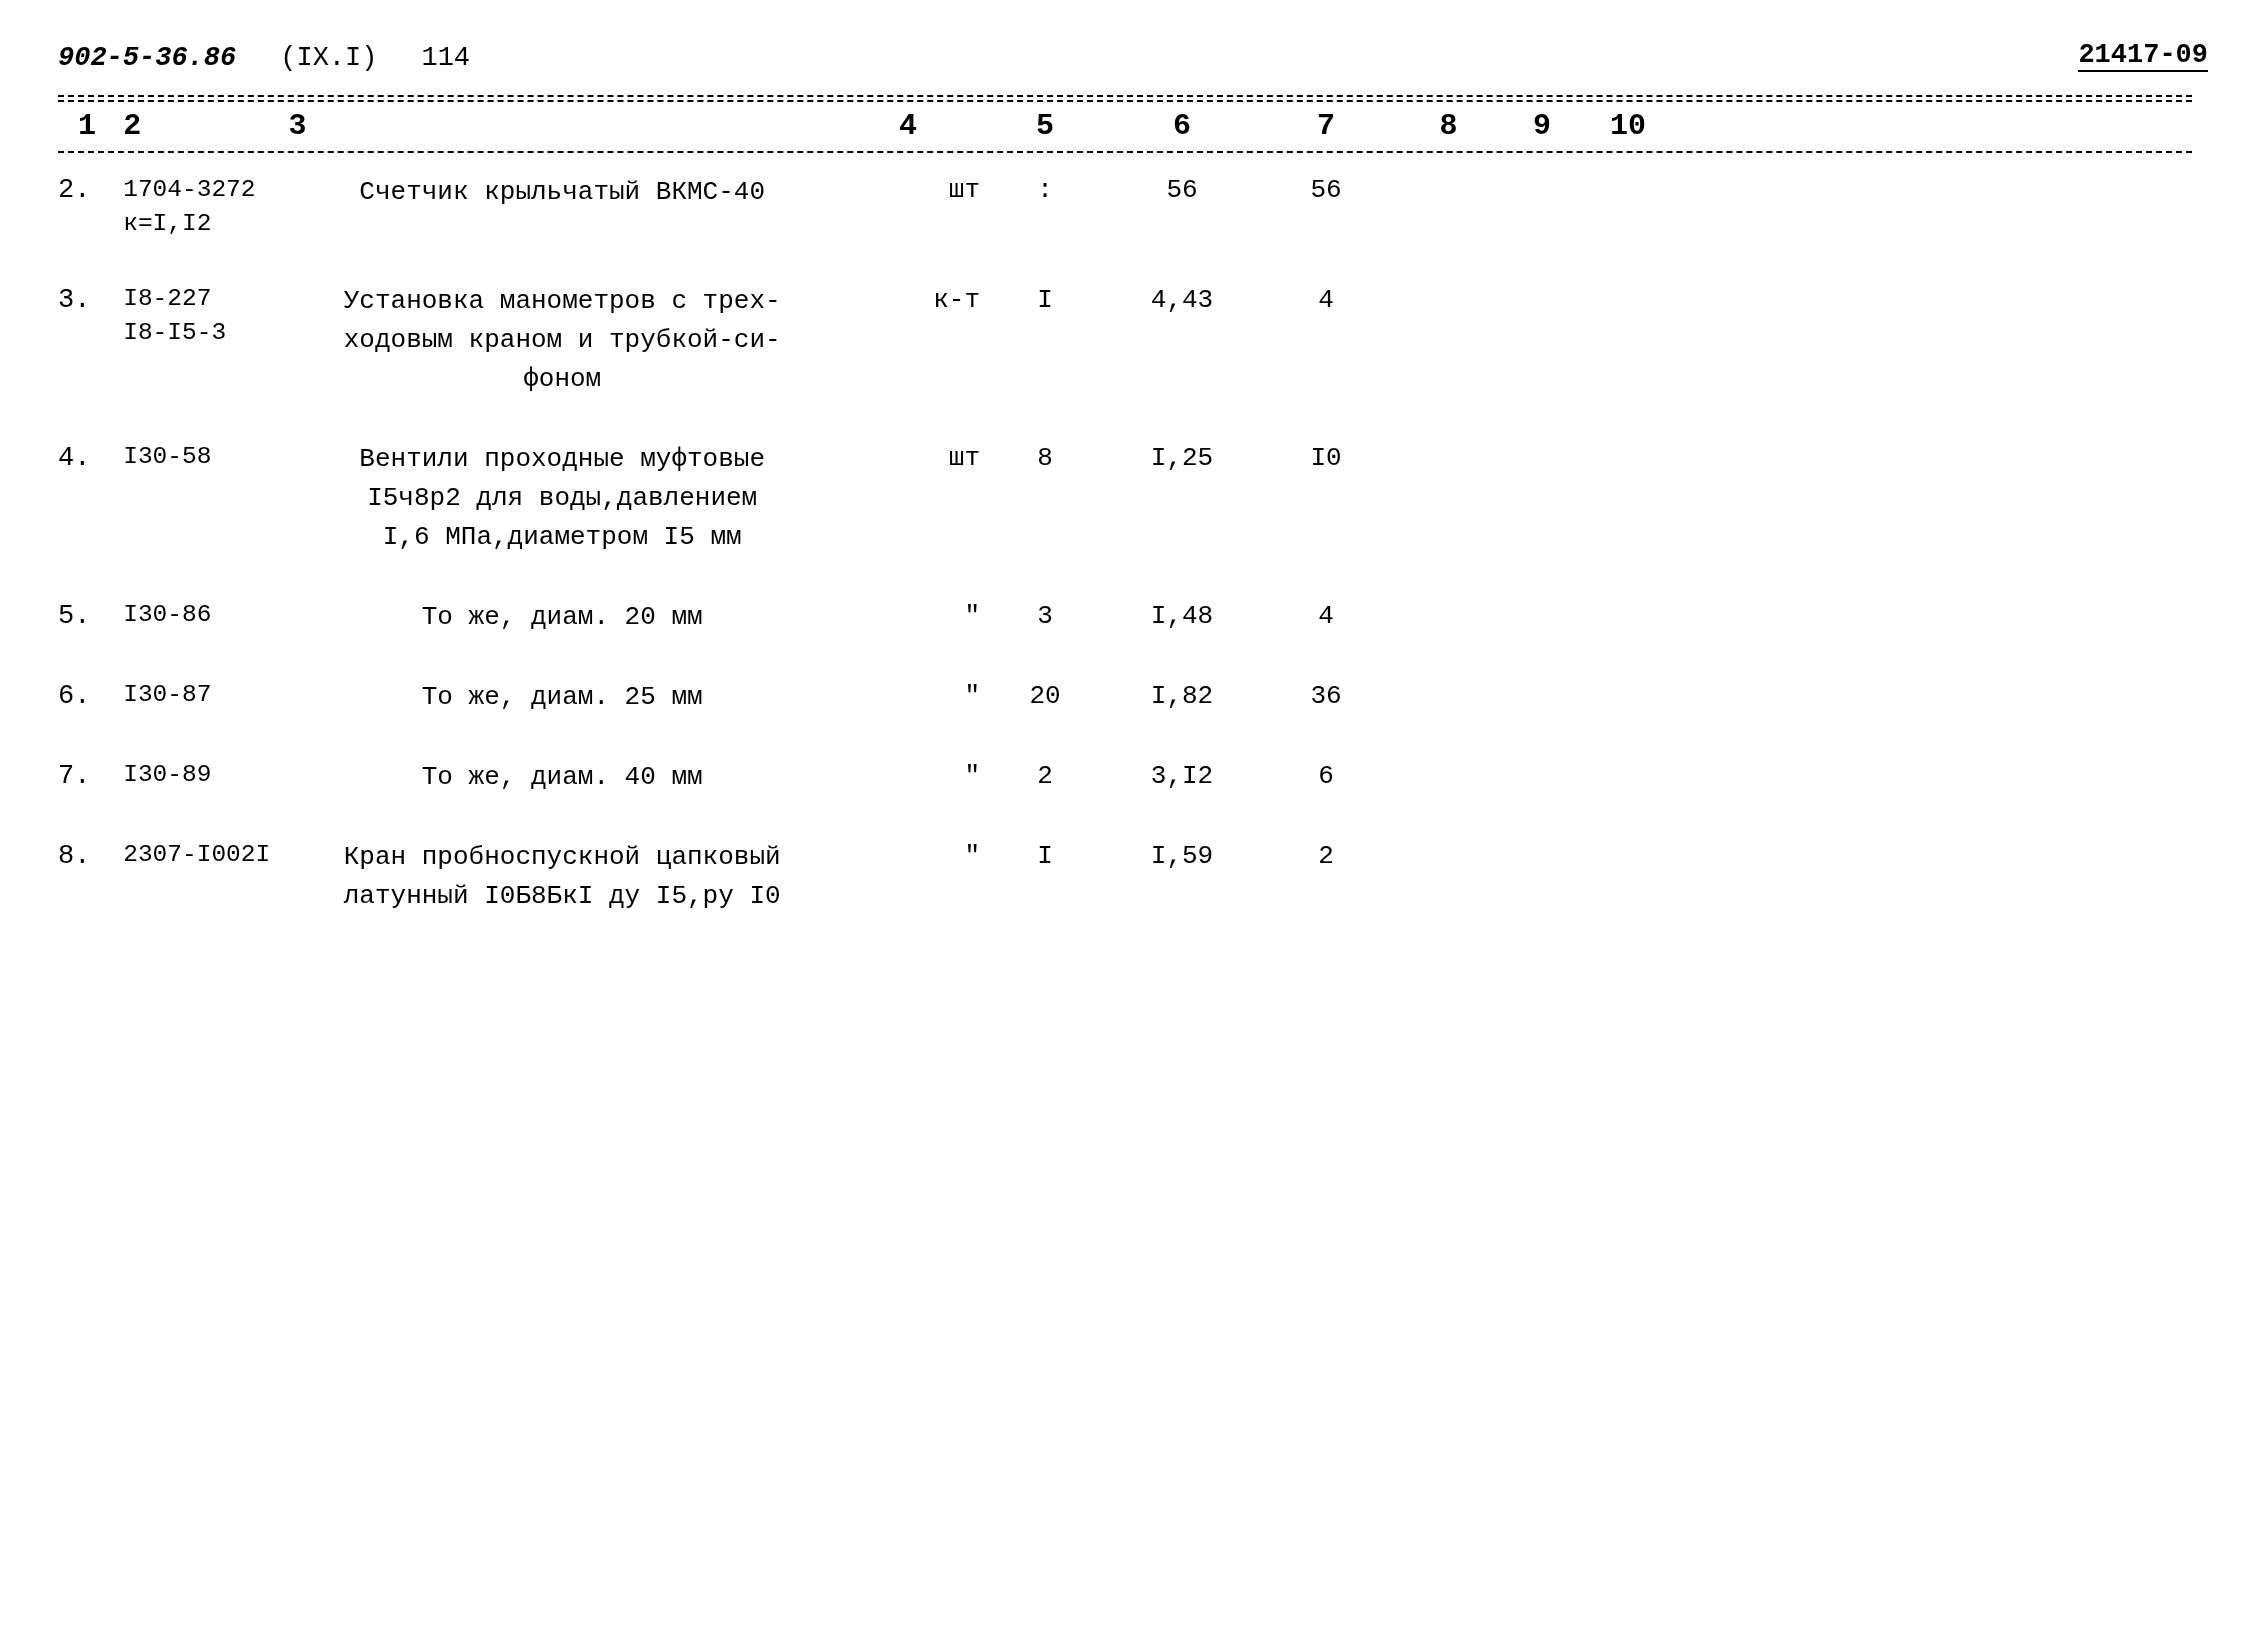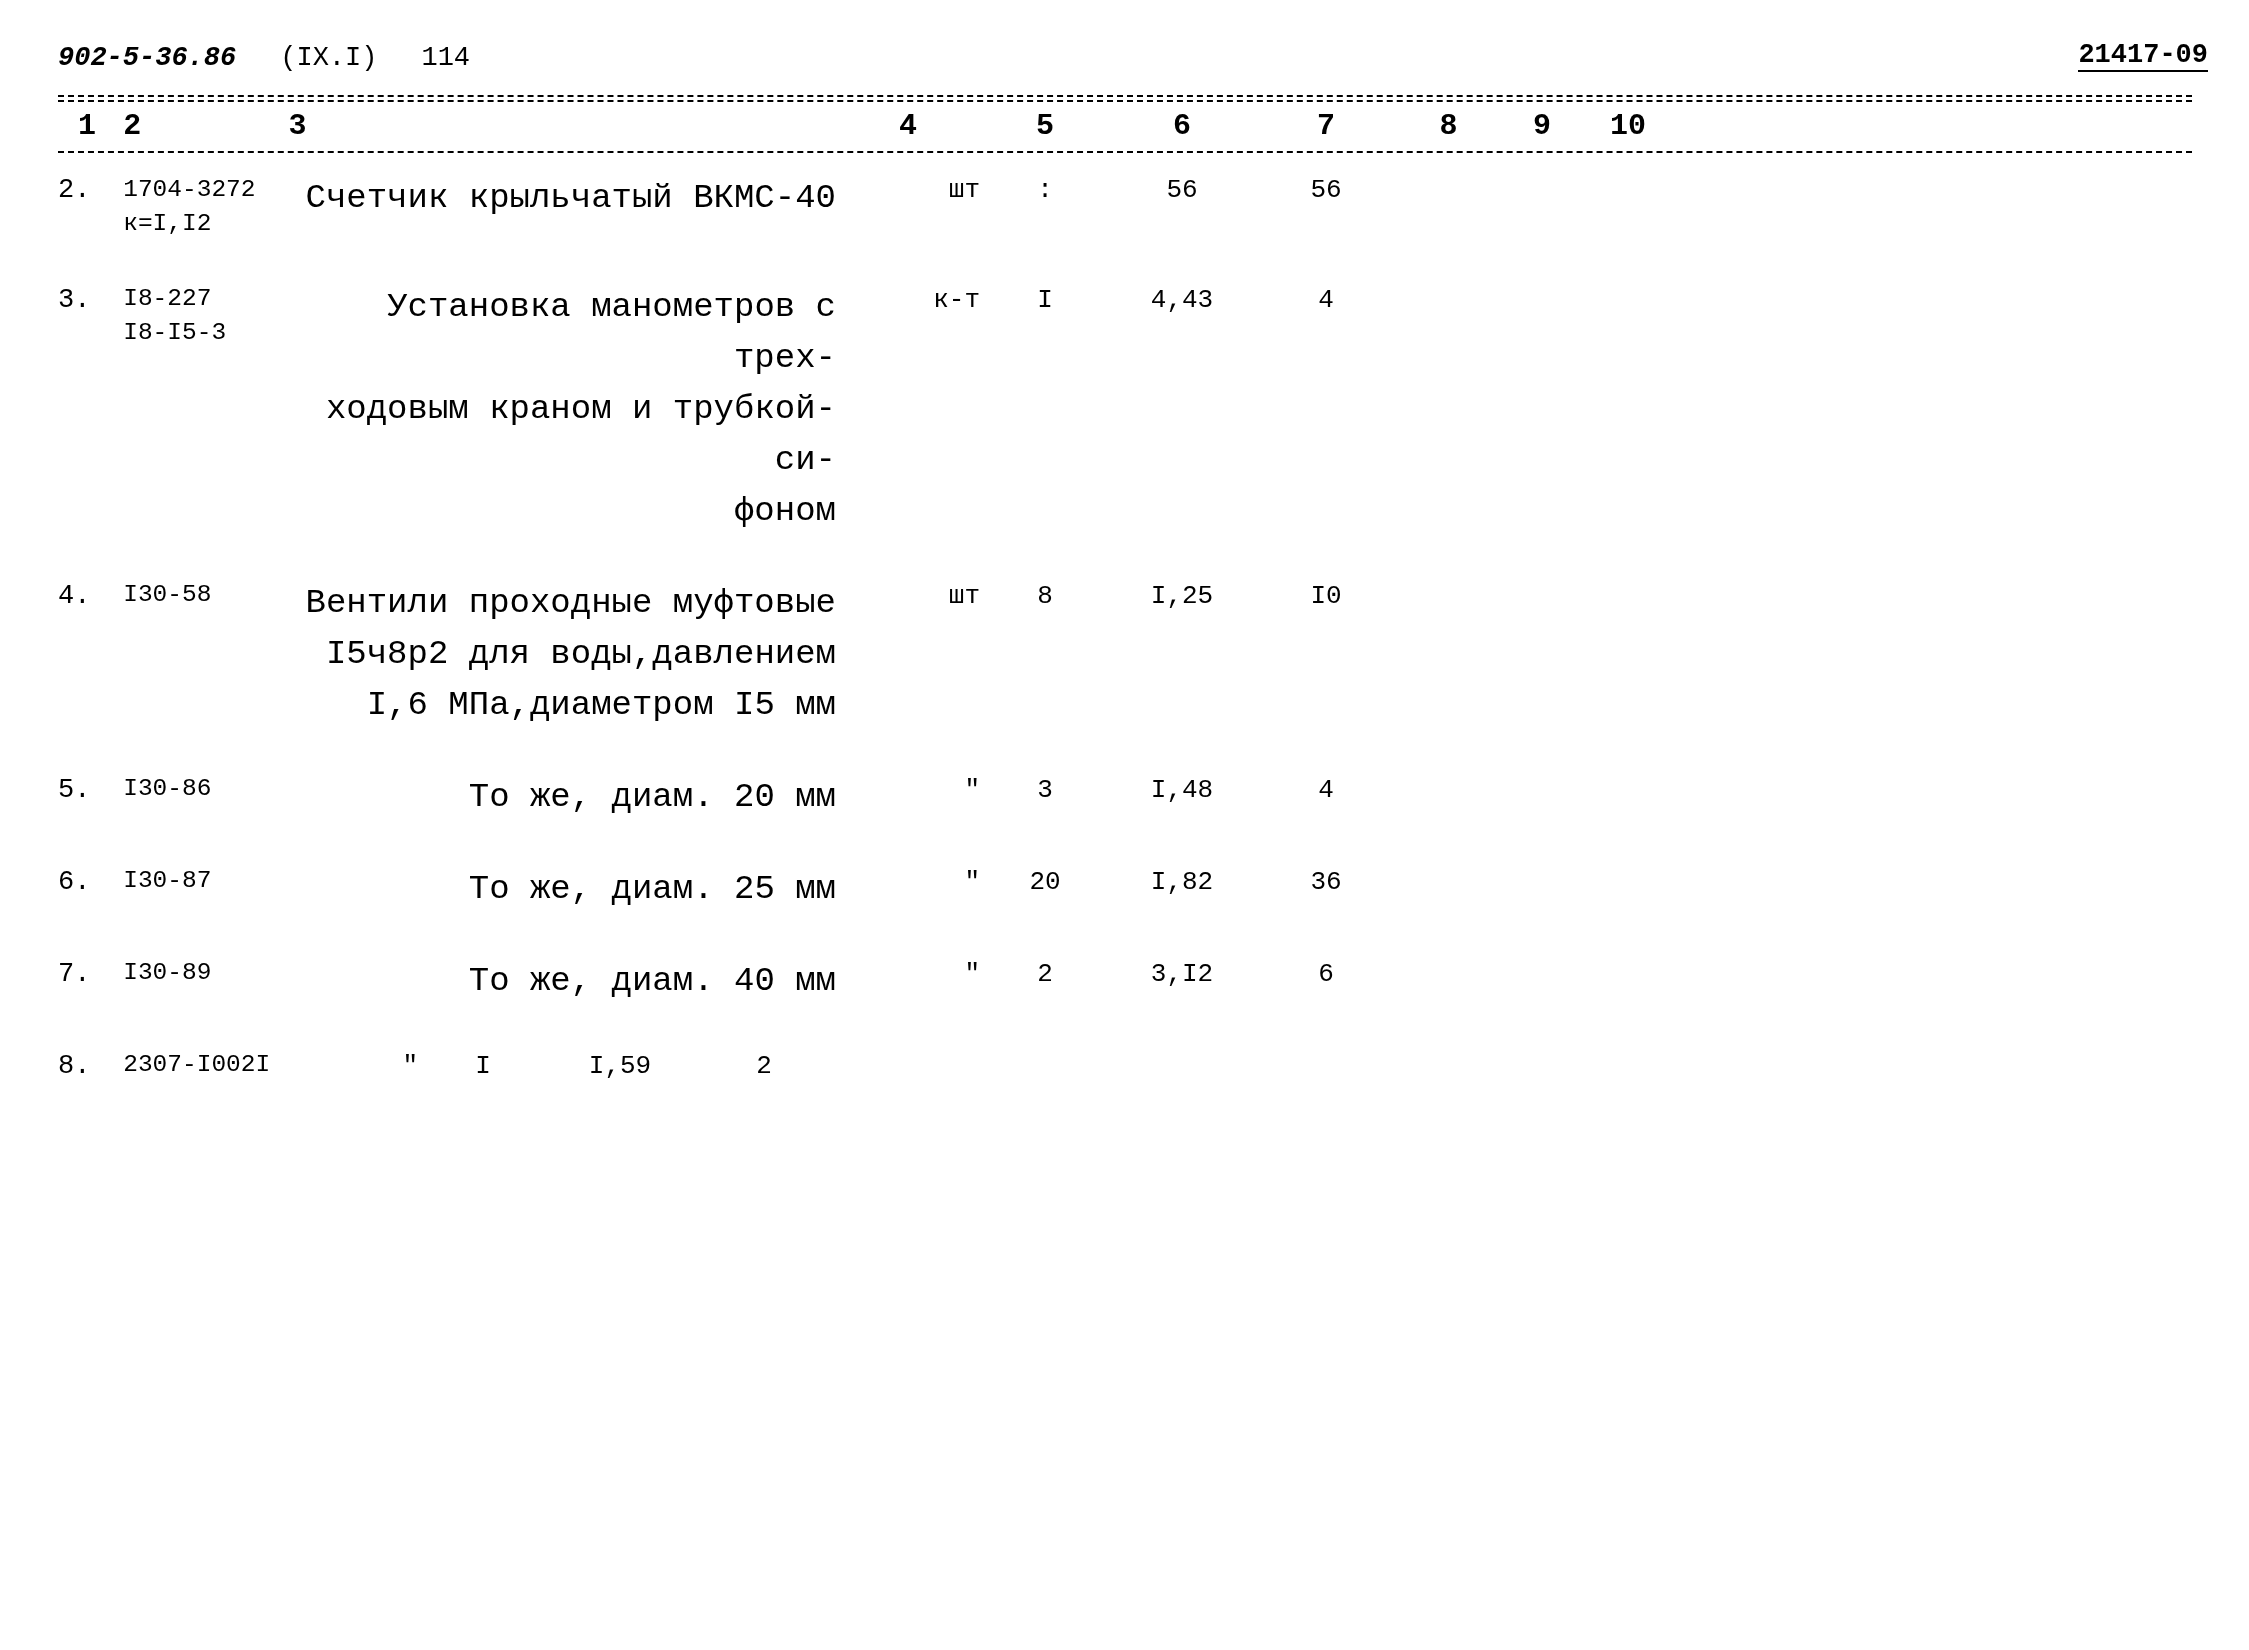--- a/index.html
+++ b/index.html
@@ -84,23 +84,23 @@
     .row-code {
       width: 158px;
       text-align: left;
       padding-left: 7.2px;
       font-size: 24.5px;
       line-height: 1.4;
     }
 
     .row-desc {
       width: 562px;
-      text-align: right;
+      text-align: center;
       padding-left: 14.4px;
-      font-size: 34px;
+      font-size: 26px;
       line-height: 1.5;
     }
 
     .row-unit {
       width: 144px;
       text-align: right;
       font-size: 26px;
       padding-top: 2.9px;
     }
 
@@ -277,20 +277,22 @@
       <div class="row-price"><span>3,I2</span></div>
       <div class="row-total"><span>6</span></div>
       <div class="row-col8"></div>
       <div class="row-col9"></div>
       <div class="row-col10"></div>
     </div>
 
     <div class="table-row">
       <div class="row-num"><span>8.</span></div>
       <div class="row-code"><span>2307-I002I</span></div>
+      <div class="row-desc" style="white-space:pre-line;"><span>Кран пробноспускной цапковый
+латунный I0Б8БкI ду I5,ру I0</span></div>
       <div class="row-unit"><span>"</span></div>
       <div class="row-qty"><span>I</span></div>
       <div class="row-price"><span>I,59</span></div>
       <div class="row-total"><span>2</span></div>
       <div class="row-col8"></div>
       <div class="row-col9"></div>
       <div class="row-col10"></div>
     </div>
 
   </div>

